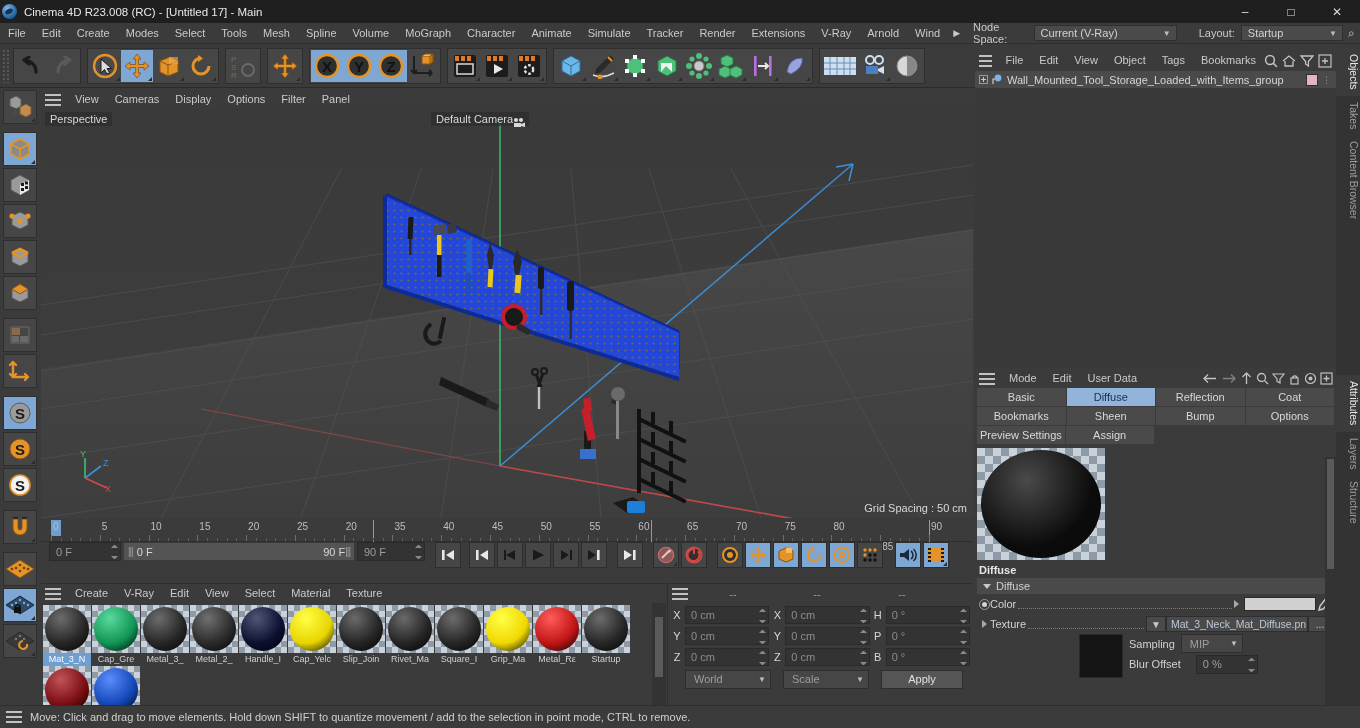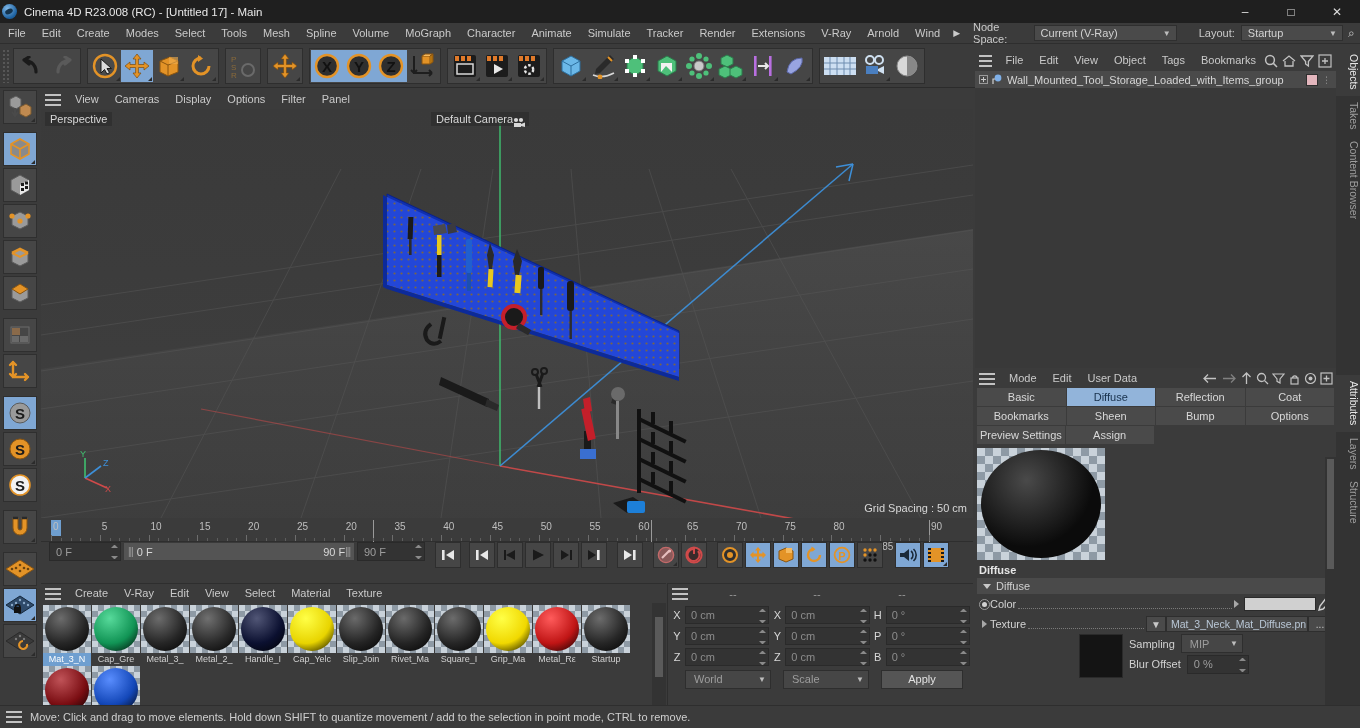--- a/index.html
+++ b/index.html
@@ -1335,21 +1335,21 @@
       <div style="width:94px;"></div>
       <div class="texthumb"></div>
       <div style="flex:1;">
         <div class="prow" style="height:19px;padding:0;gap:6px;">
           <span class="plabel">Sampling</span>
           <div class="csel" style="width:62px;">
             <span>MIP</span>
             <span class="cv">▼</span>
           </div>
         </div>
-        <div class="prow" style="height:22px;padding:0;gap:6px;">
+        <div class="prow" style="height:22px;padding:0;gap:15px;">
           <span class="plabel">Blur Offset</span>
           <div class="numfield" style="width:62px;">
             <span>0 %</span>
               <span class="spin"></span>
           </div>
         </div>
       </div>
     </div>
 
     <div class="attrscroll">

